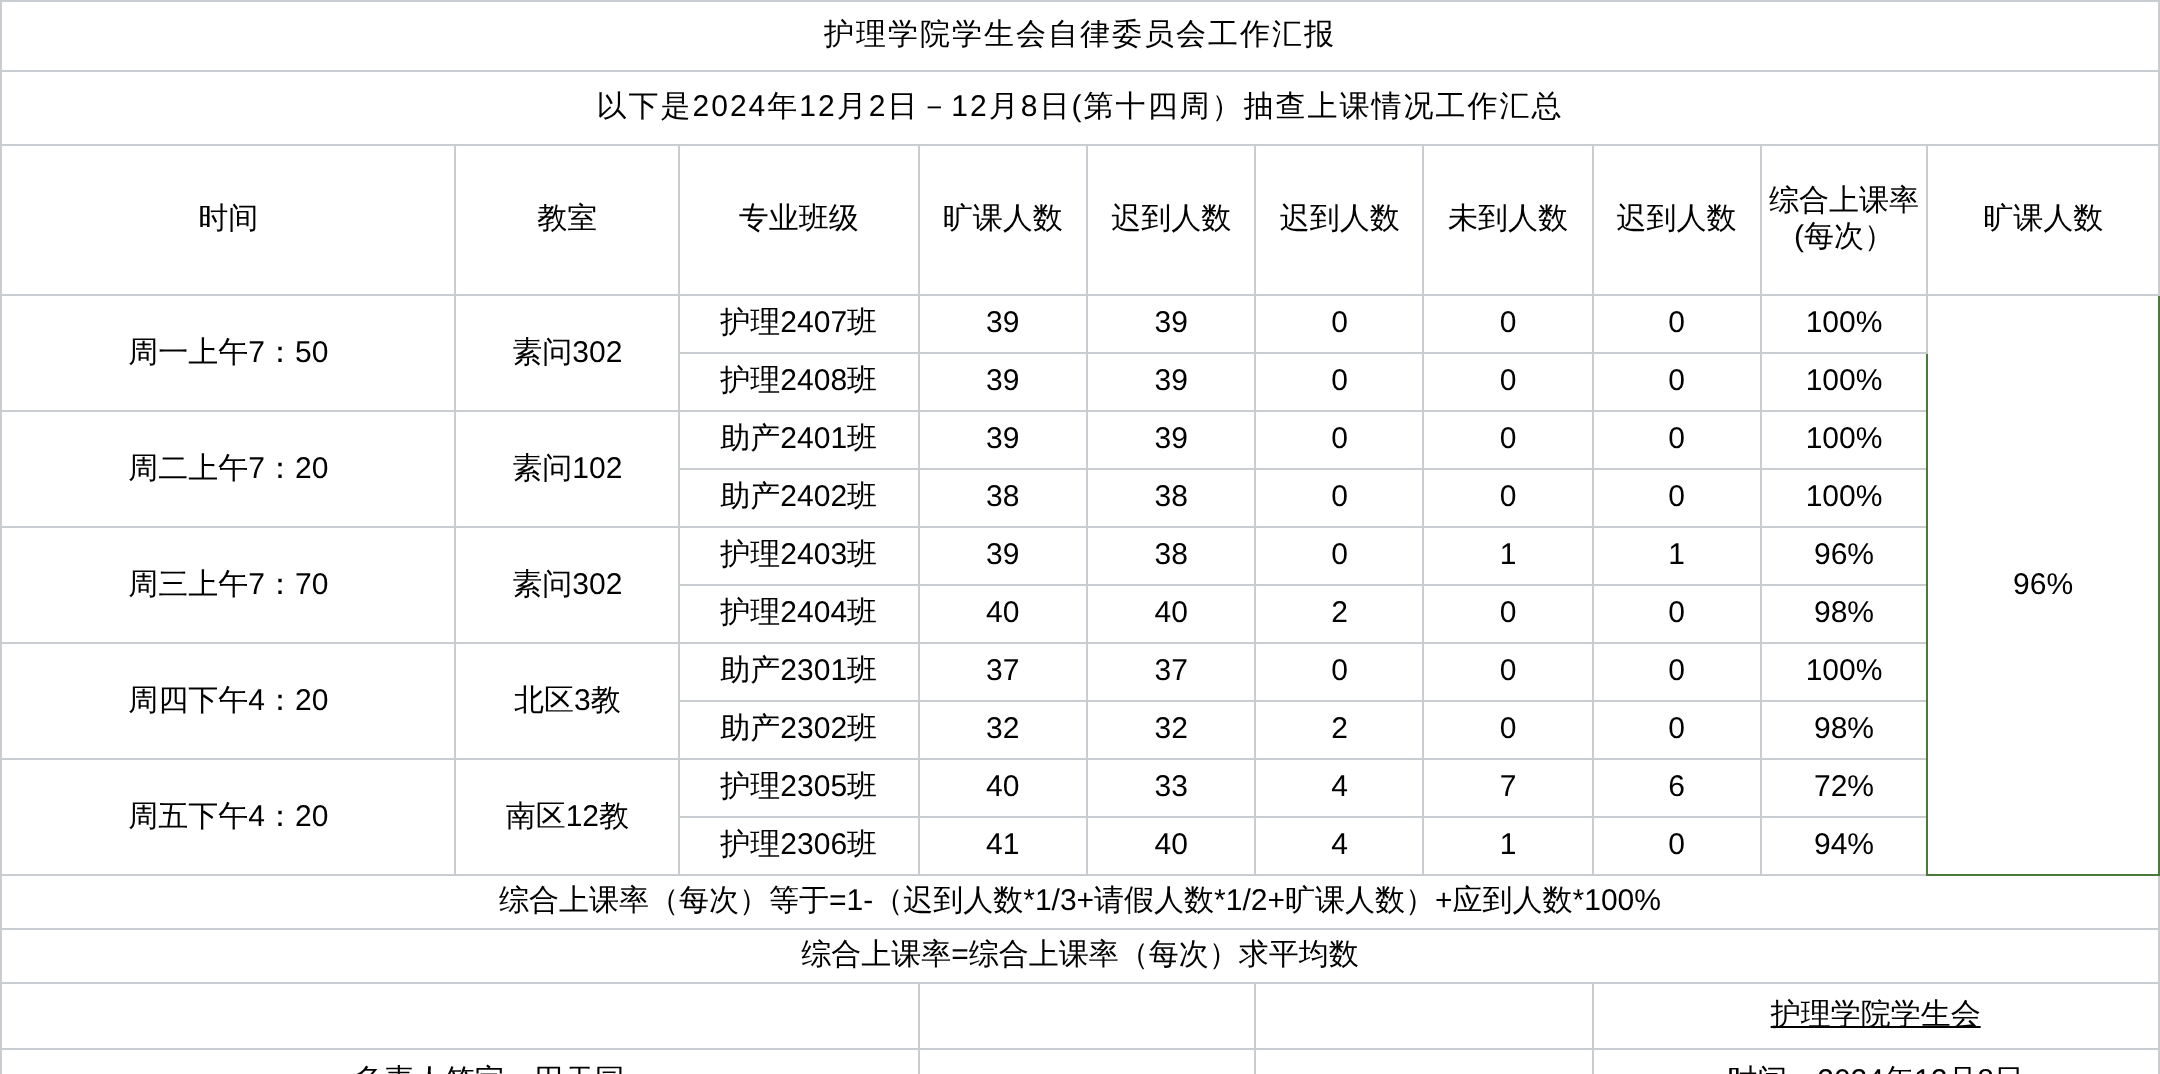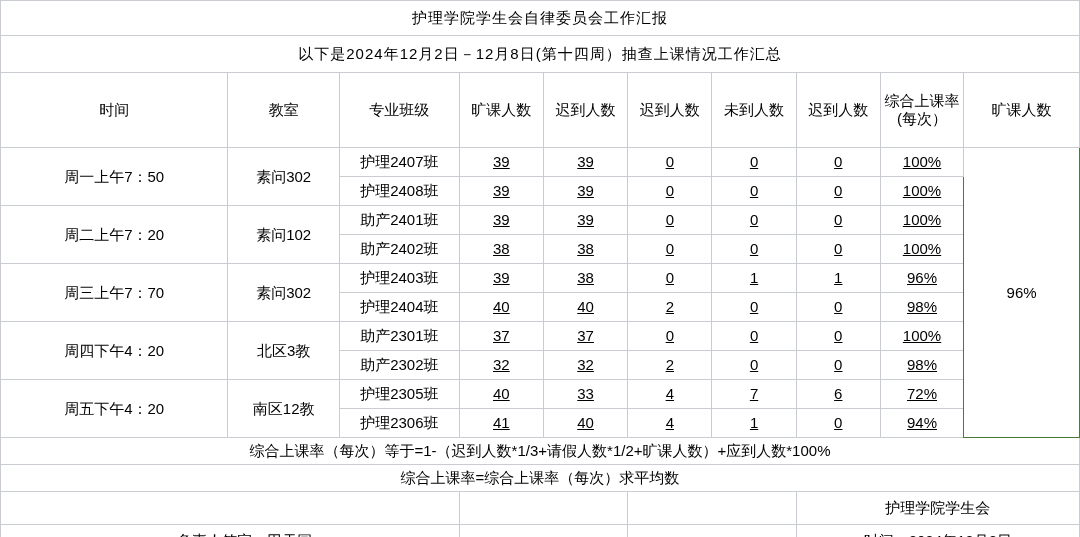--- a/index.html
+++ b/index.html
@@ -70,27 +70,28 @@
   .note-row td {
     height: 26px;
     text-align: left;
     padding-left: 6px;
     font-size: 14px;
     margin-left: 48px;
   }
   .sign-row td {
     height: 32px;
     font-size: 16px;
+    text-decoration: underline;
   }
   .sign-left {
     text-align: left;
     padding-left: 30px !important;
   }
   .blank-cell { border: 1px solid #c9cdd1; }
-  .num-cell { font-size: 15px; text-decoration: underline; }
+  .num-cell { font-size: 15px; }
 </style>
 </head>
 <body>
 
 <div class="sheet">
   <table class="main">
     <colgroup>
       <col class="c-time">
       <col class="c-room">
       <col class="c-class">

